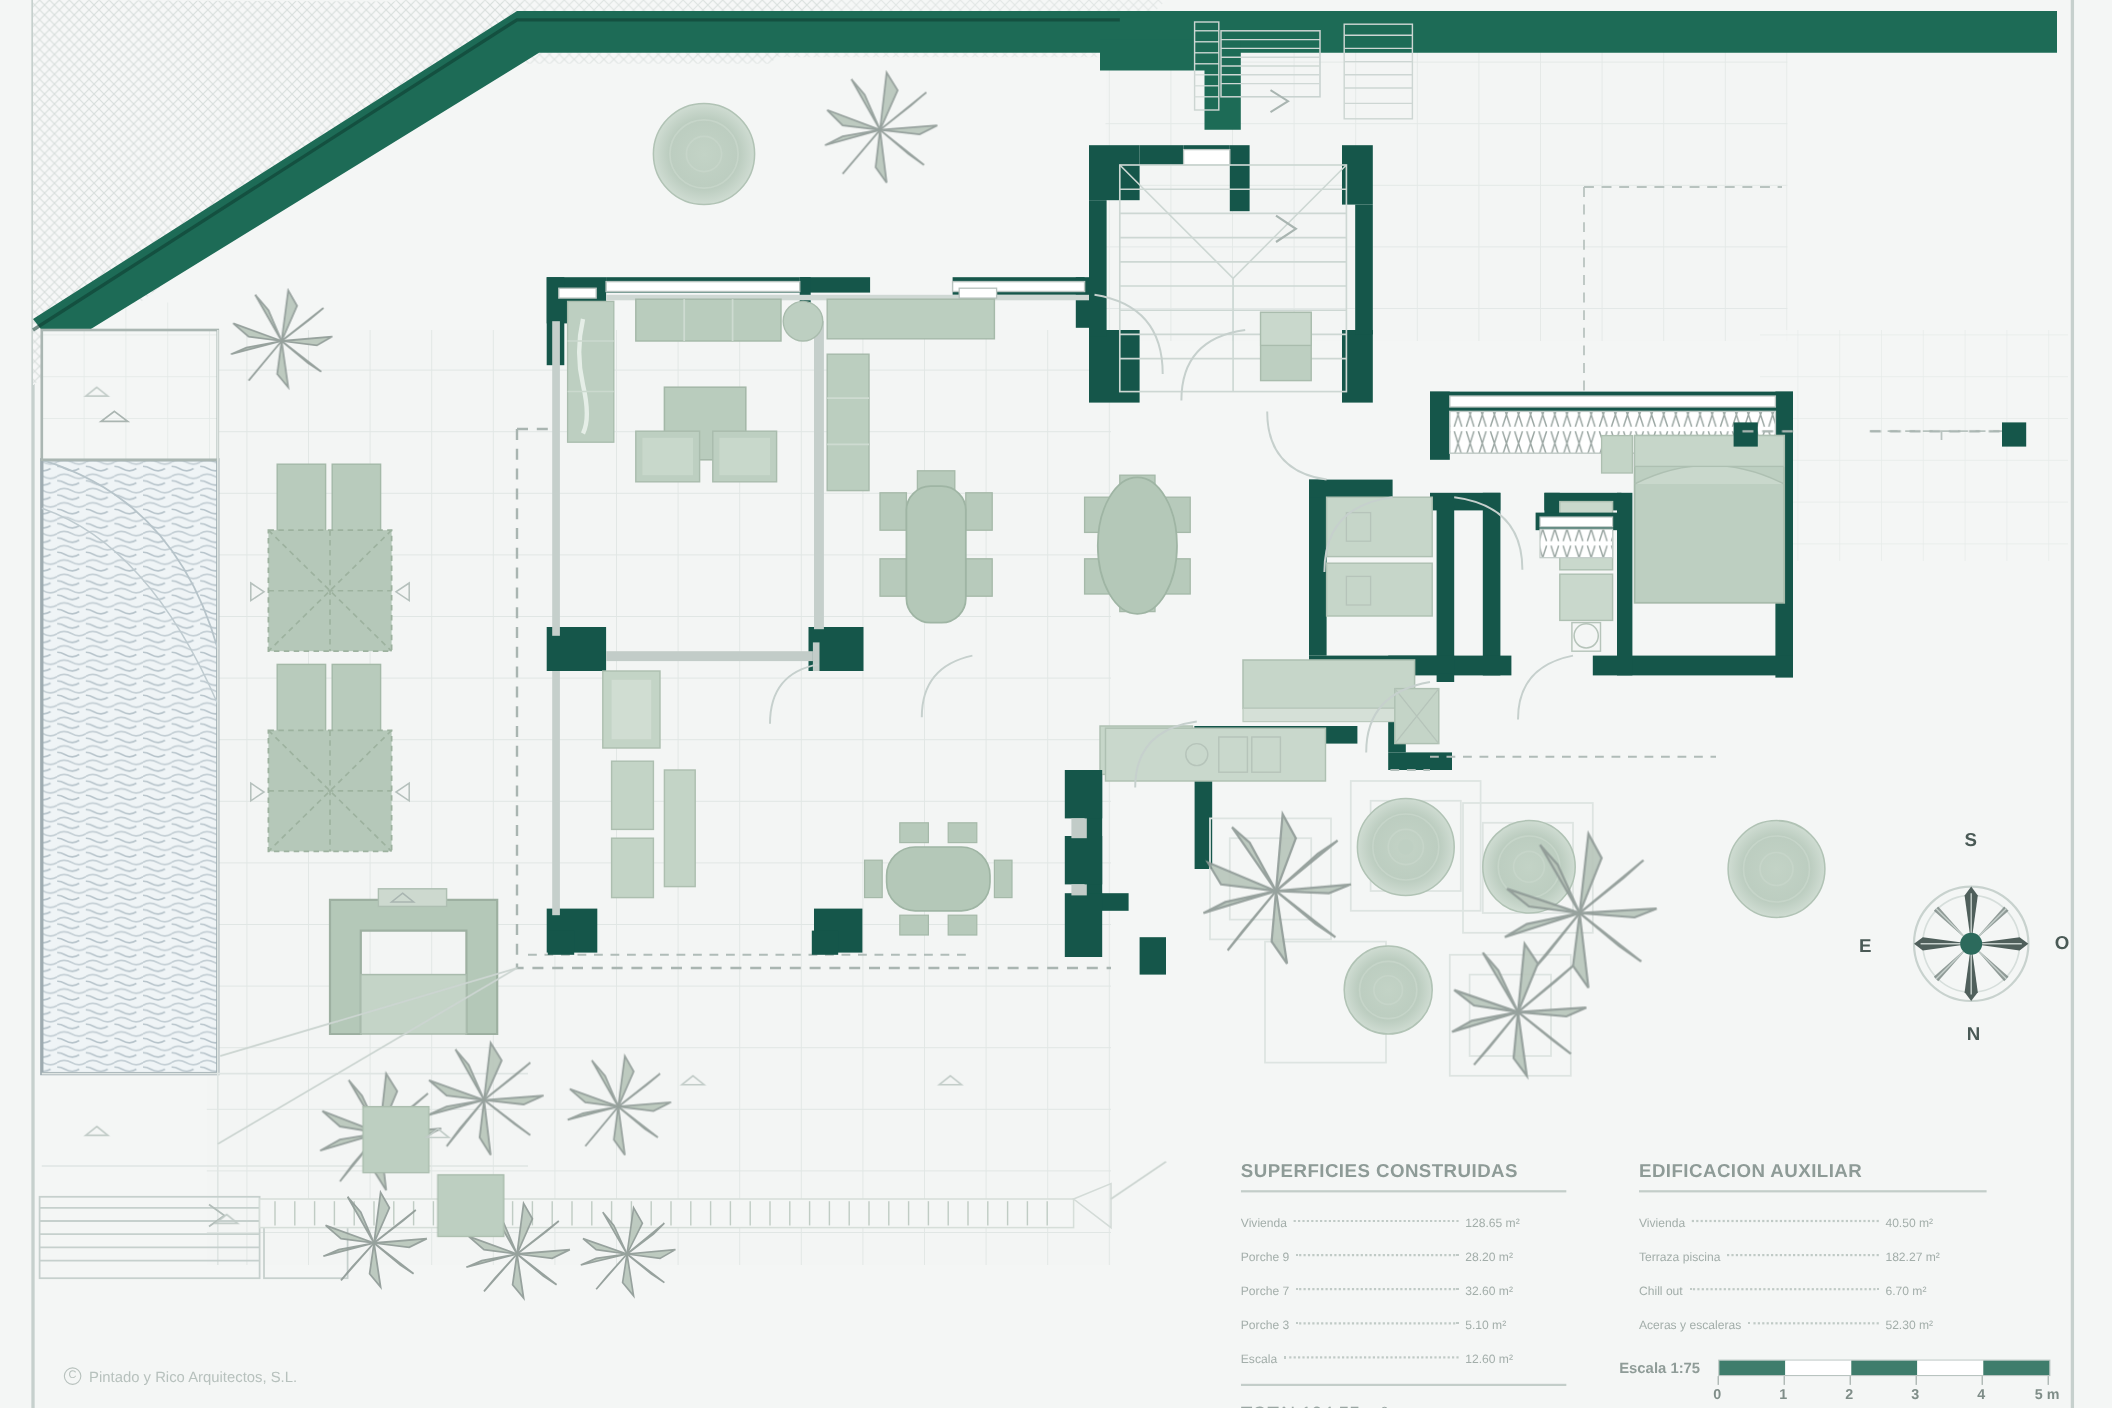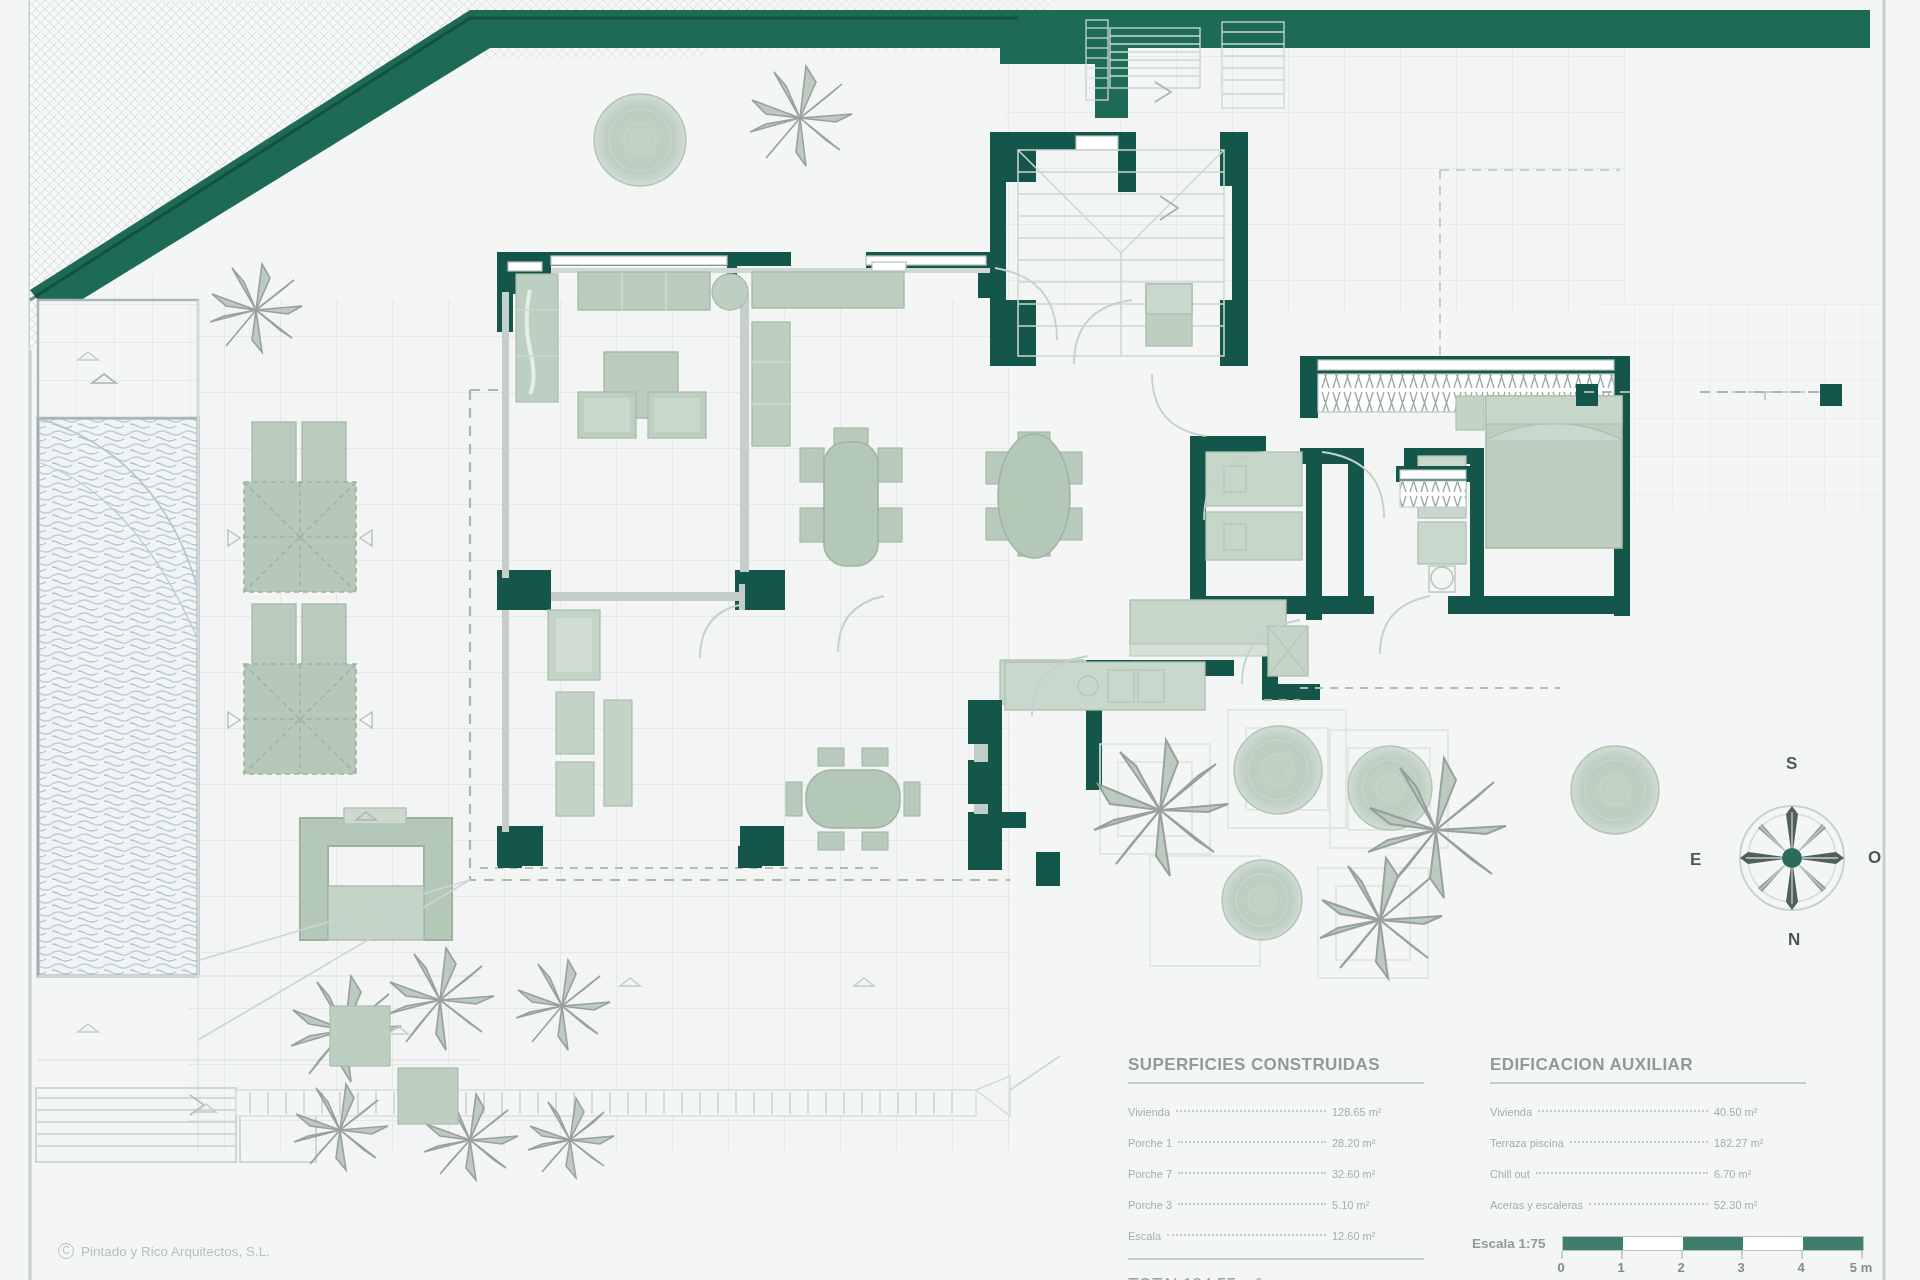--- a/index.html
+++ b/index.html
@@ -729,21 +729,21 @@
 
   <div class="legend" id="legend-left" style="left:1128px; top:1055px; width:296px;">
     <div class="legend-title">SUPERFICIES CONSTRUIDAS</div>
     <div class="legend-rows">
       <div class="legend-row">
         <span class="lbl">Vivienda</span>
         <span class="dots"></span>
         <span class="val">128.65 m²</span>
       </div>
       <div class="legend-row">
-        <span class="lbl">Porche 1</span>
+        <span class="lbl">Porche 9</span>
         <span class="dots"></span>
         <span class="val">28.20 m²</span>
       </div>
       <div class="legend-row">
         <span class="lbl">Porche 7</span>
         <span class="dots"></span>
         <span class="val">32.60 m²</span>
       </div>
       <div class="legend-row">
         <span class="lbl">Porche 3</span>

